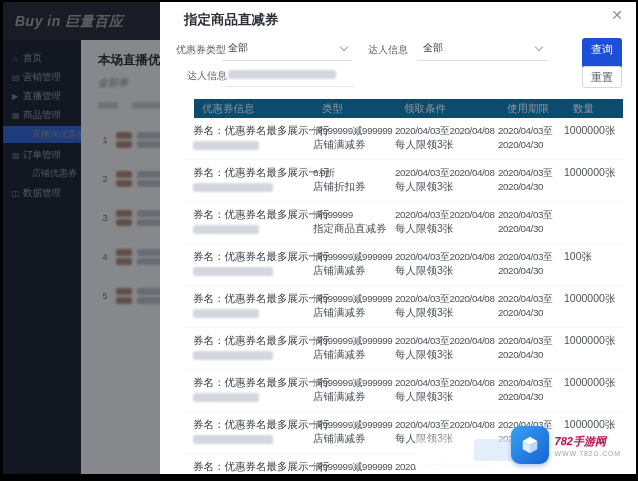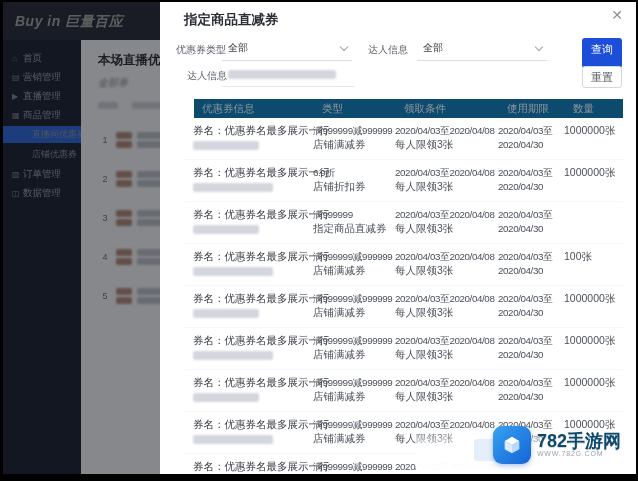--- a/index.html
+++ b/index.html
@@ -77,21 +77,21 @@
   .fade-bottom{position:absolute;right:0;bottom:0;width:220px;height:46px;z-index:8;
                background:linear-gradient(180deg,rgba(255,255,255,0) 0%,rgba(255,255,255,.92) 55%,#fff 100%);}
 
   
   .wm{position:absolute;right:15px;bottom:10px;z-index:9;display:flex;align-items:center;}
   .wm-strip{position:absolute;right:118px;bottom:13px;width:44px;height:22px;background:#cfe0f7;
             opacity:.55;border-radius:3px;z-index:8;}
   .wm-icon{width:38px;height:38px;border-radius:9px;background:linear-gradient(135deg,#36a2f2,#1563d6);
            box-shadow:0 2px 5px rgba(20,90,200,.35);display:flex;align-items:center;justify-content:center;}
   .wm-text{margin-left:6px;}
-  .wm-name{font-size:18px;font-weight:bold;color:#0c4a6e;line-height:16px;text-shadow:0 1px 1px rgba(0,0,0,.18);white-space:nowrap;}
+  .wm-name{font-size:11px;font-weight:bold;color:#be185d;line-height:16px;text-shadow:0 1px 1px rgba(0,0,0,.18);white-space:nowrap;font-style:italic;}
   .wm-url{font-size:7px;color:#9aa3ad;letter-spacing:.8px;margin-top:1px;}
 </style>
 </head>
 <body>
 
 <div class="app">
 
   <div class="topbar">
     <div class="logo">Buy in 巨量百应</div>
   </div>
@@ -111,26 +111,26 @@
     </div>
 
     <div class="side-item">
       <span class="ic">▦</span><span>商品管理</span>
     </div>
 
     <div class="side-item selected sub">
       <span class="ic"></span><span>直播间优惠券</span>
     </div>
 
+    <div class="side-item">
+      <span class="ic">▧</span><span>订单管理</span>
+    </div>
+
     <div class="side-item sub">
       <span class="ic"></span><span>店铺优惠券</span>
-    </div>
-
-    <div class="side-item">
-      <span class="ic">▧</span><span>订单管理</span>
     </div>
 
     <div class="side-item">
       <span class="ic">◫</span><span>数据管理</span>
     </div>
   </div>
   </div>
 
   <div class="content">
     <div class="page-title">本场直播优惠券</div>

